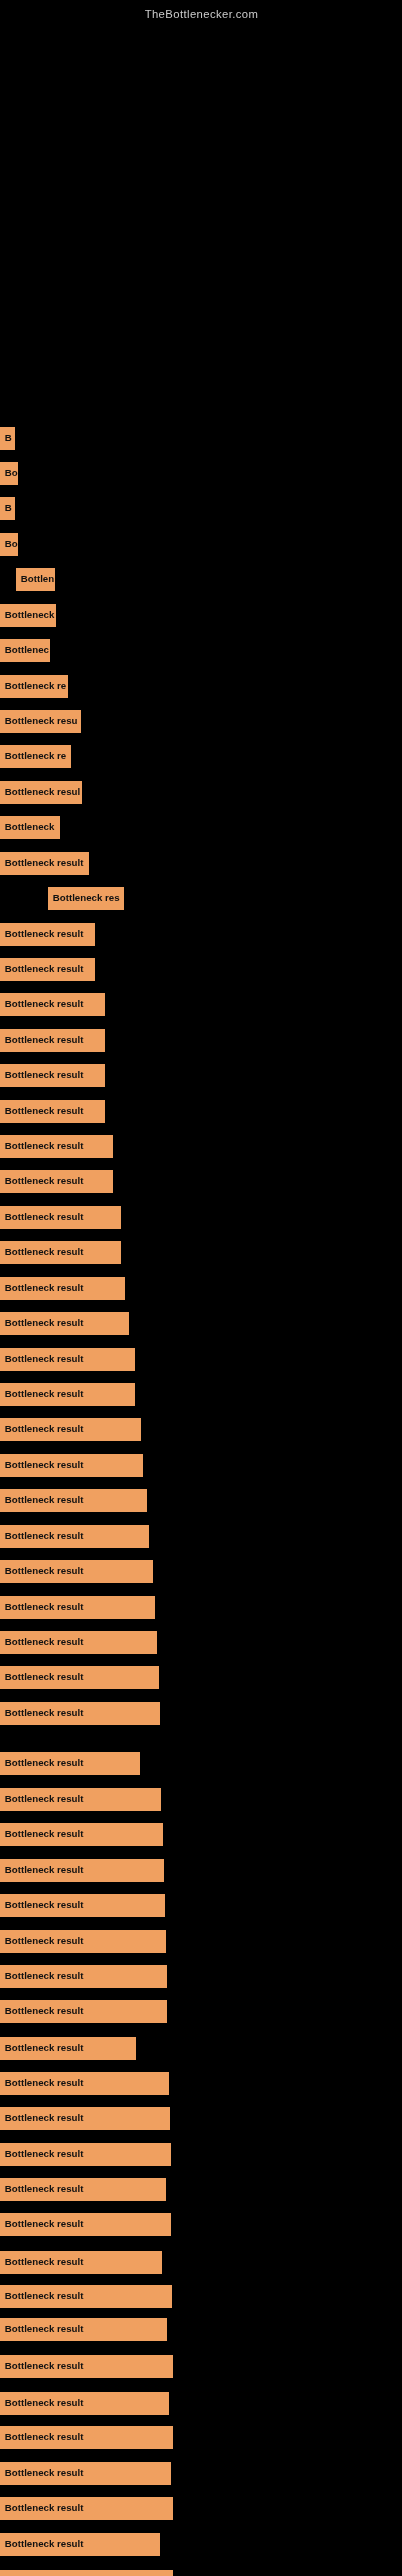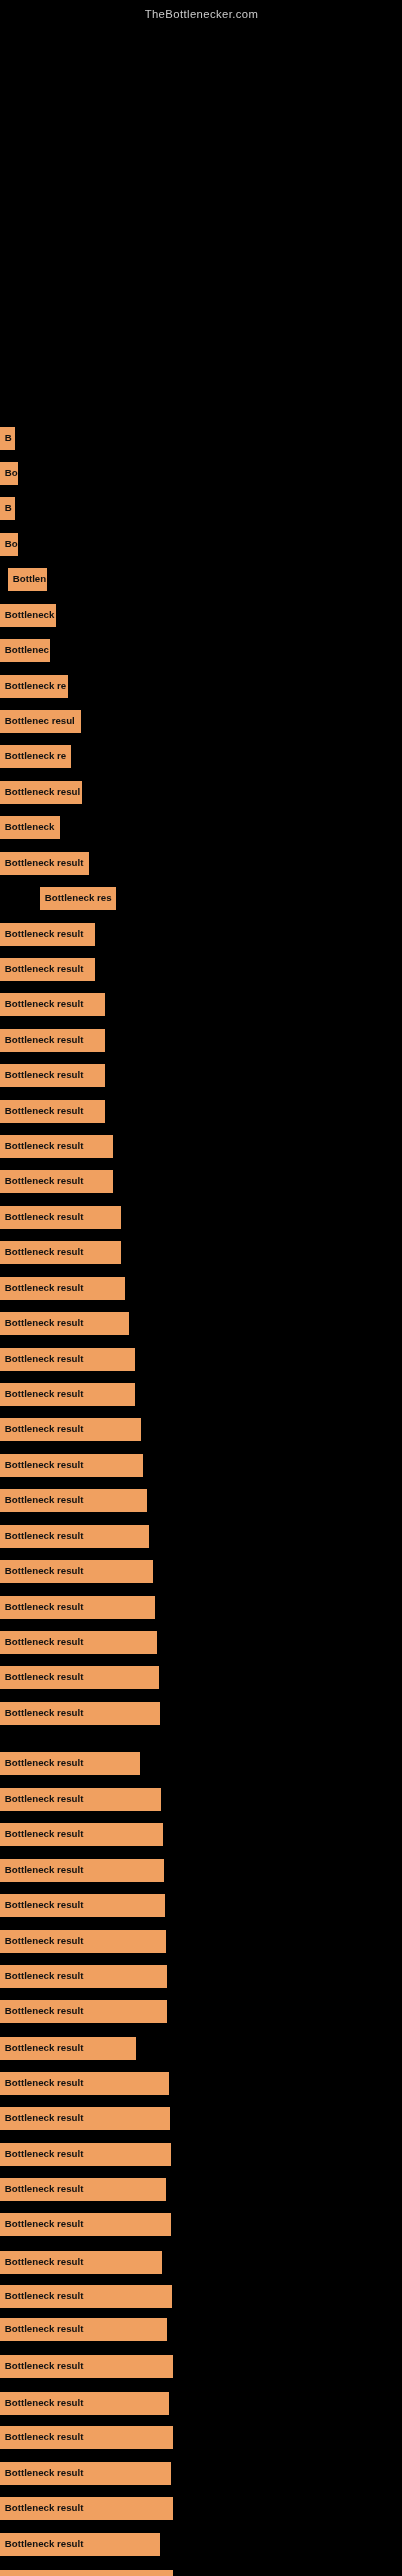--- a/index.html
+++ b/index.html
@@ -57,48 +57,48 @@
     </div>
     <div class="item-row" style="top: 462px; left: 0px;">
       <div class="item-label" style="width: 17.7px;">Bo</div>
     </div>
     <div class="item-row" style="top: 497px; left: 0px;">
       <div class="item-label" style="width: 14.5px;">B</div>
     </div>
     <div class="item-row" style="top: 533px; left: 0px;">
       <div class="item-label" style="width: 17.7px;">Bo</div>
     </div>
-    <div class="item-row" style="top: 568px; left: 8px; border-radius: 9px;">
+    <div class="item-row" style="top: 568px; left: 16px; border-radius: 9px;">
       <div class="item-label" style="width: 39px;">Bottlen</div>
     </div>
     <div class="item-row" style="top: 604px; left: 0px;">
       <div class="item-label" style="width: 56px;">Bottleneck r</div>
     </div>
     <div class="item-row" style="top: 639px; left: 0px;">
       <div class="item-label" style="width: 50px;">Bottlenec</div>
     </div>
     <div class="item-row" style="top: 675px; left: 0px;">
       <div class="item-label" style="width: 68px;">Bottleneck re</div>
     </div>
     <div class="item-row" style="top: 710px; left: 0px;">
-      <div class="item-label" style="width: 81px;">Bottlenec resul</div>
+      <div class="item-label" style="width: 81px;">Bottleneck resu</div>
     </div>
     <div class="item-row" style="top: 745px; left: 0px;">
       <div class="item-label" style="width: 71px;">Bottleneck re</div>
     </div>
     <div class="item-row" style="top: 781px; left: 0px;">
       <div class="item-label" style="width: 82px;">Bottleneck resul</div>
     </div>
     <div class="item-row" style="top: 816px; left: 0px;">
       <div class="item-label" style="width: 60px;">Bottleneck</div>
     </div>
     <div class="item-row" style="top: 852px; left: 0px;">
       <div class="item-label" style="width: 89px;">Bottleneck result</div>
     </div>
-    <div class="item-row" style="top: 887px; left: 8px; padding-left: 32px;">
+    <div class="item-row" style="top: 887px; left: 16px; padding-left: 32px;">
       <div class="item-label" style="width: 76px;">Bottleneck res</div>
     </div>
     <div class="item-row" style="top: 923px; left: 0px;">
       <div class="item-label" style="width: 95px;">Bottleneck result</div>
     </div>
     <div class="item-row" style="top: 958px; left: 0px;">
       <div class="item-label" style="width: 95px;">Bottleneck result</div>
     </div>
     <div class="item-row" style="top: 993px; left: 0px;">
       <div class="item-label" style="width: 105px;">Bottleneck result</div>

